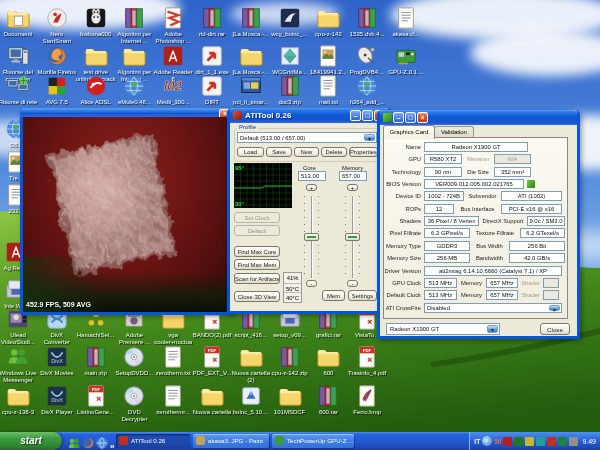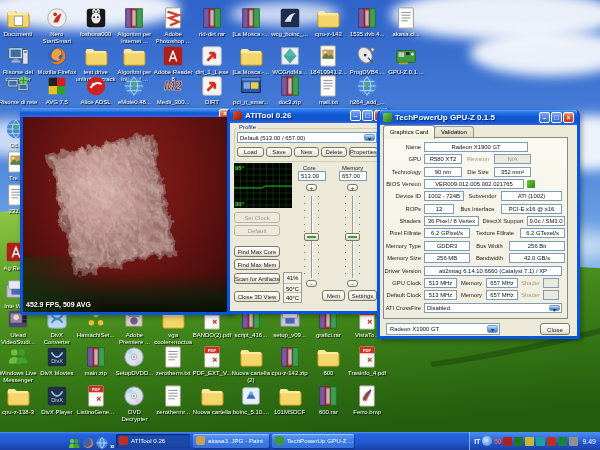--- a/index.html
+++ b/index.html
@@ -888,21 +888,20 @@
           <div style="position: absolute; left: 0px; right: 0px; top: 19px; height: 10px; font-size: 5.8px; line-height: 10px; text-align: center; border-top: 1px solid rgb(187, 187, 187);">40°C</div>
         </div>
         <div class="btn" style="left: 92px; top: 167px; width: 23px; height: 11px; line-height: 10px;">Mem</div>
         <div class="btn" style="left: 118px; top: 167px; width: 29px; height: 11px; line-height: 10px;">Settings</div>
       </div>
   </div>
 
   <div class="xpwin" id="wgpuz" style="left:377px;top:110px;width:197px;height:226px;">
     <div class="tbar">
       <div style="width:9px;height:9px;border-radius:1px;background:linear-gradient(135deg,#6FCF40,#2E7D14);"></div>
-      <span class="ttl">TechPowerUp GPU-Z 0.1.5</span>
       <div class="tbtn min">–</div>
       <div class="tbtn max">□</div>
       <div class="tbtn cls">×</div>
     </div>
     <div id="gpuzbody" style="position:absolute;left:0;right:0;top:15px;bottom:0;">
         <div style="position: absolute; left: 3px; top: 0px; width: 50px; height: 13px; background: linear-gradient(rgb(255, 255, 244), rgb(242, 240, 224)); border-top: 1px solid rgb(136, 136, 136); border-right: 1px solid rgb(136, 136, 136); border-left: 1px solid rgb(136, 136, 136); border-image: initial; border-bottom: none; border-radius: 3px 3px 0px 0px; font-size: 6px; line-height: 12px; text-align: center; z-index: 2;">Graphics Card</div>
         <div style="position: absolute; left: 54px; top: 1px; width: 38px; height: 12px; background: linear-gradient(rgb(238, 235, 218), rgb(221, 217, 196)); border-top: 1px solid rgb(153, 153, 153); border-right: 1px solid rgb(153, 153, 153); border-left: 1px solid rgb(153, 153, 153); border-image: initial; border-bottom: none; border-radius: 3px 3px 0px 0px; font-size: 6px; line-height: 11px; text-align: center;">Validation</div>
         <div style="position: absolute; left: 3px; top: 12px; width: 185px; height: 182px; background: linear-gradient(rgb(251, 250, 242), rgb(240, 237, 221)); border: 1px solid rgb(136, 136, 136); box-sizing: border-box;">
           <div style="position: absolute; left: 0px; top: 6px; width: 37px; font-size: 5.8px; text-align: right; color: rgb(34, 34, 34); white-space: nowrap;">Name</div>
           <div class="field" style="left: 40px; top: 4px; width: 104px; height: 10px; line-height: 9px; text-align: center;">Radeon X1900 GT</div>
@@ -957,20 +956,21 @@
           <div class="field dis" style="left: 159px; top: 152.2px; width: 16px; height: 10px; line-height: 9px; text-align: center;"></div>
           <div style="position: absolute; left: 0px; top: 166.55px; width: 37px; font-size: 5.8px; text-align: right; color: rgb(34, 34, 34); white-space: nowrap;">ATI CrossFire</div>
           <div class="field" style="left: 40px; top: 164.55px; width: 138px; height: 10px; line-height: 9px; padding-left: 2px;">Disabled<div class="combo-arrow">▾</div></div>
         </div>
         <div class="field" style="left: 6px; top: 198px; width: 114px; height: 12px; line-height: 11px; padding-left: 3px;">Radeon X1900 GT<div class="combo-arrow">▾</div></div>
         <div class="btn" style="left: 160px; top: 198px; width: 30px; height: 12px; line-height: 11px; font-size: 6.2px;">Close</div>
       </div>
   </div>
 
   <div id="taskbar">
+    <div id="startbtn">start</div>
     <div id="quicklaunch" style="position:absolute;left:68px;top:2px;height:14px;"><span style="display: inline-block; width: 12px; height: 12px; margin-right: 2px; vertical-align: top; margin-top: 1px;"><svg width="12" height="12">
             <circle cx="4" cy="4" r="2.2" fill="#6FBF3F"></circle>
             <path d="M1 11 q0-4.5 3-4.5 q3 0 3 4.5z" fill="#6FBF3F"></path>
             <circle cx="8.5" cy="4" r="2.2" fill="#3F9F2F"></circle>
             <path d="M5.5 11 q0-4.5 3-4.5 q3 0 3 4.5z" fill="#3F9F2F"></path>
           </svg></span><span style="display: inline-block; width: 12px; height: 12px; margin-right: 2px; vertical-align: top; margin-top: 1px;"><svg width="12" height="12">
             <circle cx="6" cy="6" r="5.5" fill="#3C64B0"></circle>
             <path d="M6 1 a5 5 0 1 1-4.5 7.2 a4.5 4.5 0 0 0 8-2.7 a4.5 4.5 0 0 0-3.5-4.5z" fill="#E88020"></path>
           </svg></span><span style="display: inline-block; width: 12px; height: 12px; margin-right: 2px; vertical-align: top; margin-top: 1px;"><svg width="12" height="12">
             <circle cx="6" cy="6" r="5.5" fill="#4888D8"></circle>

